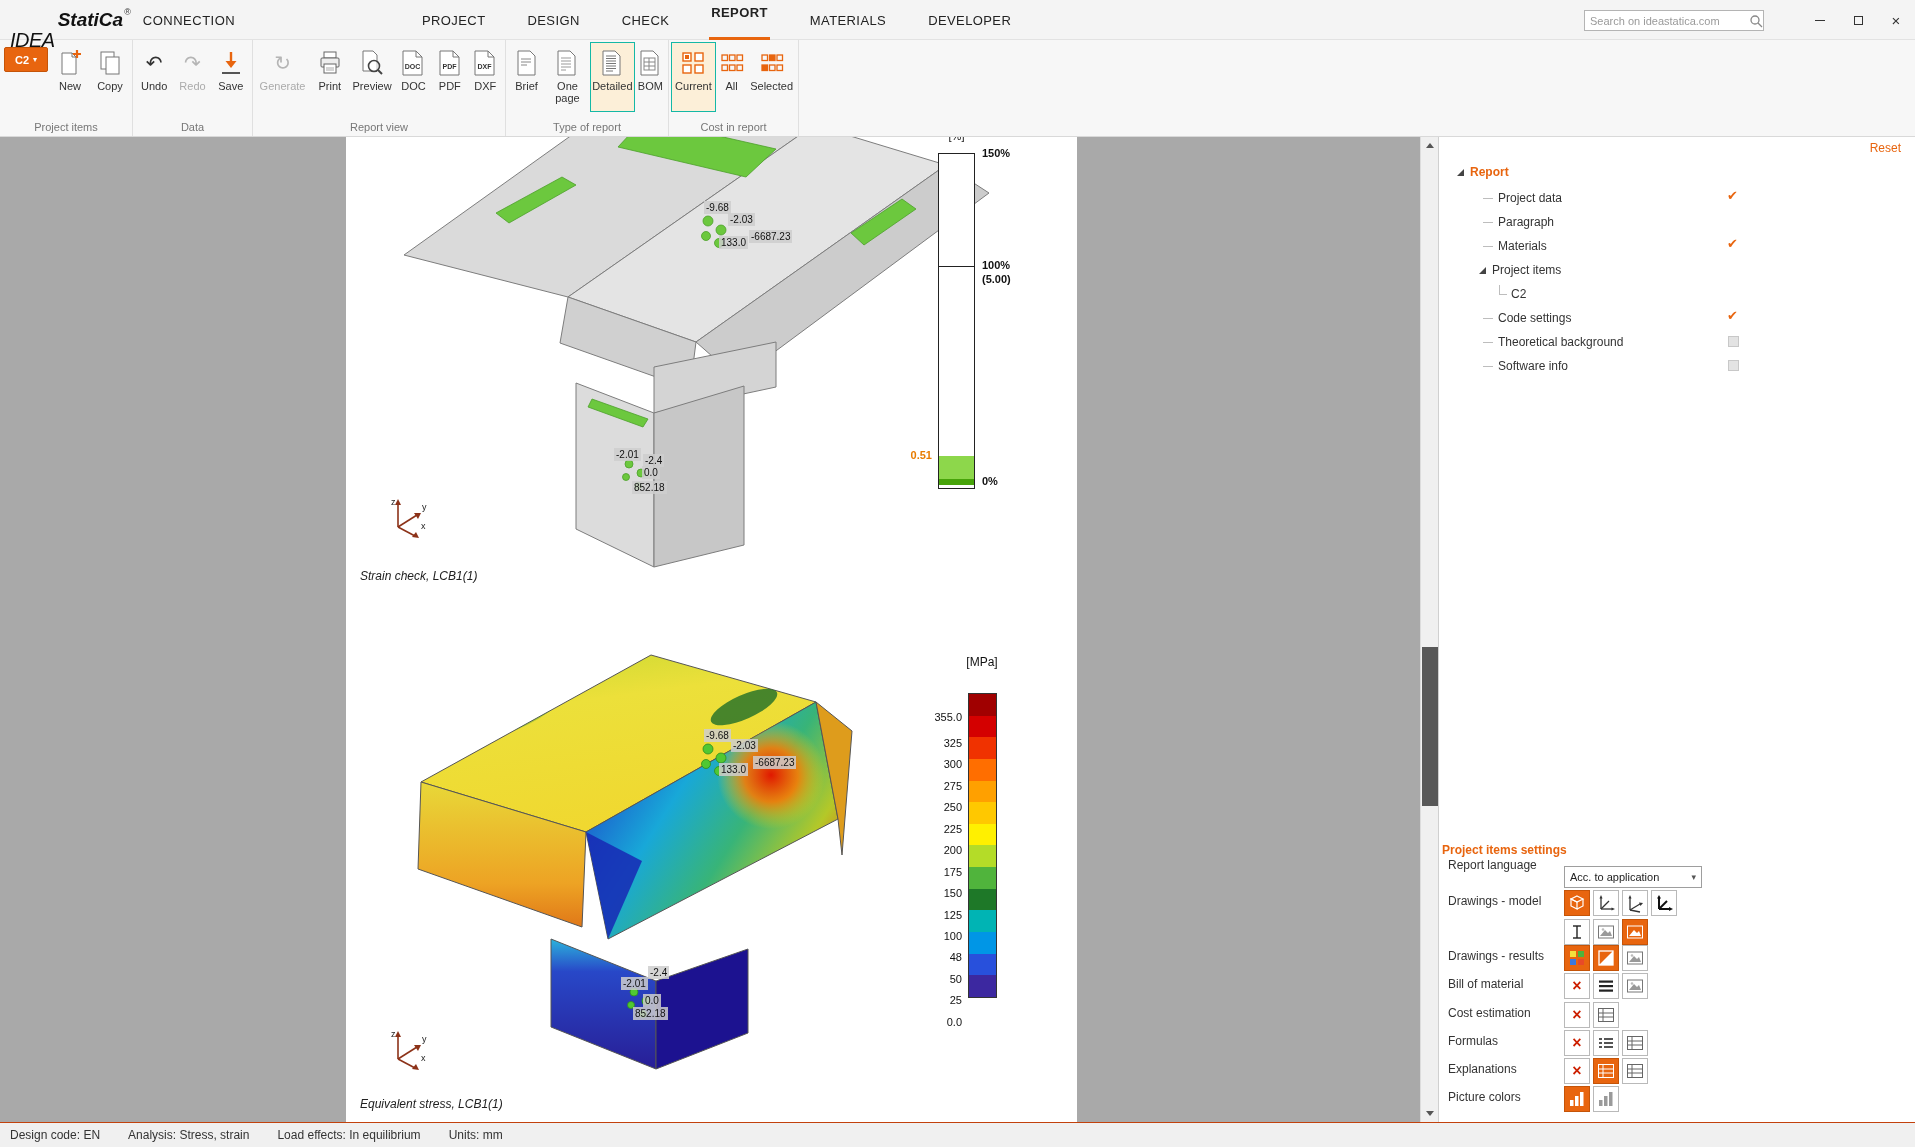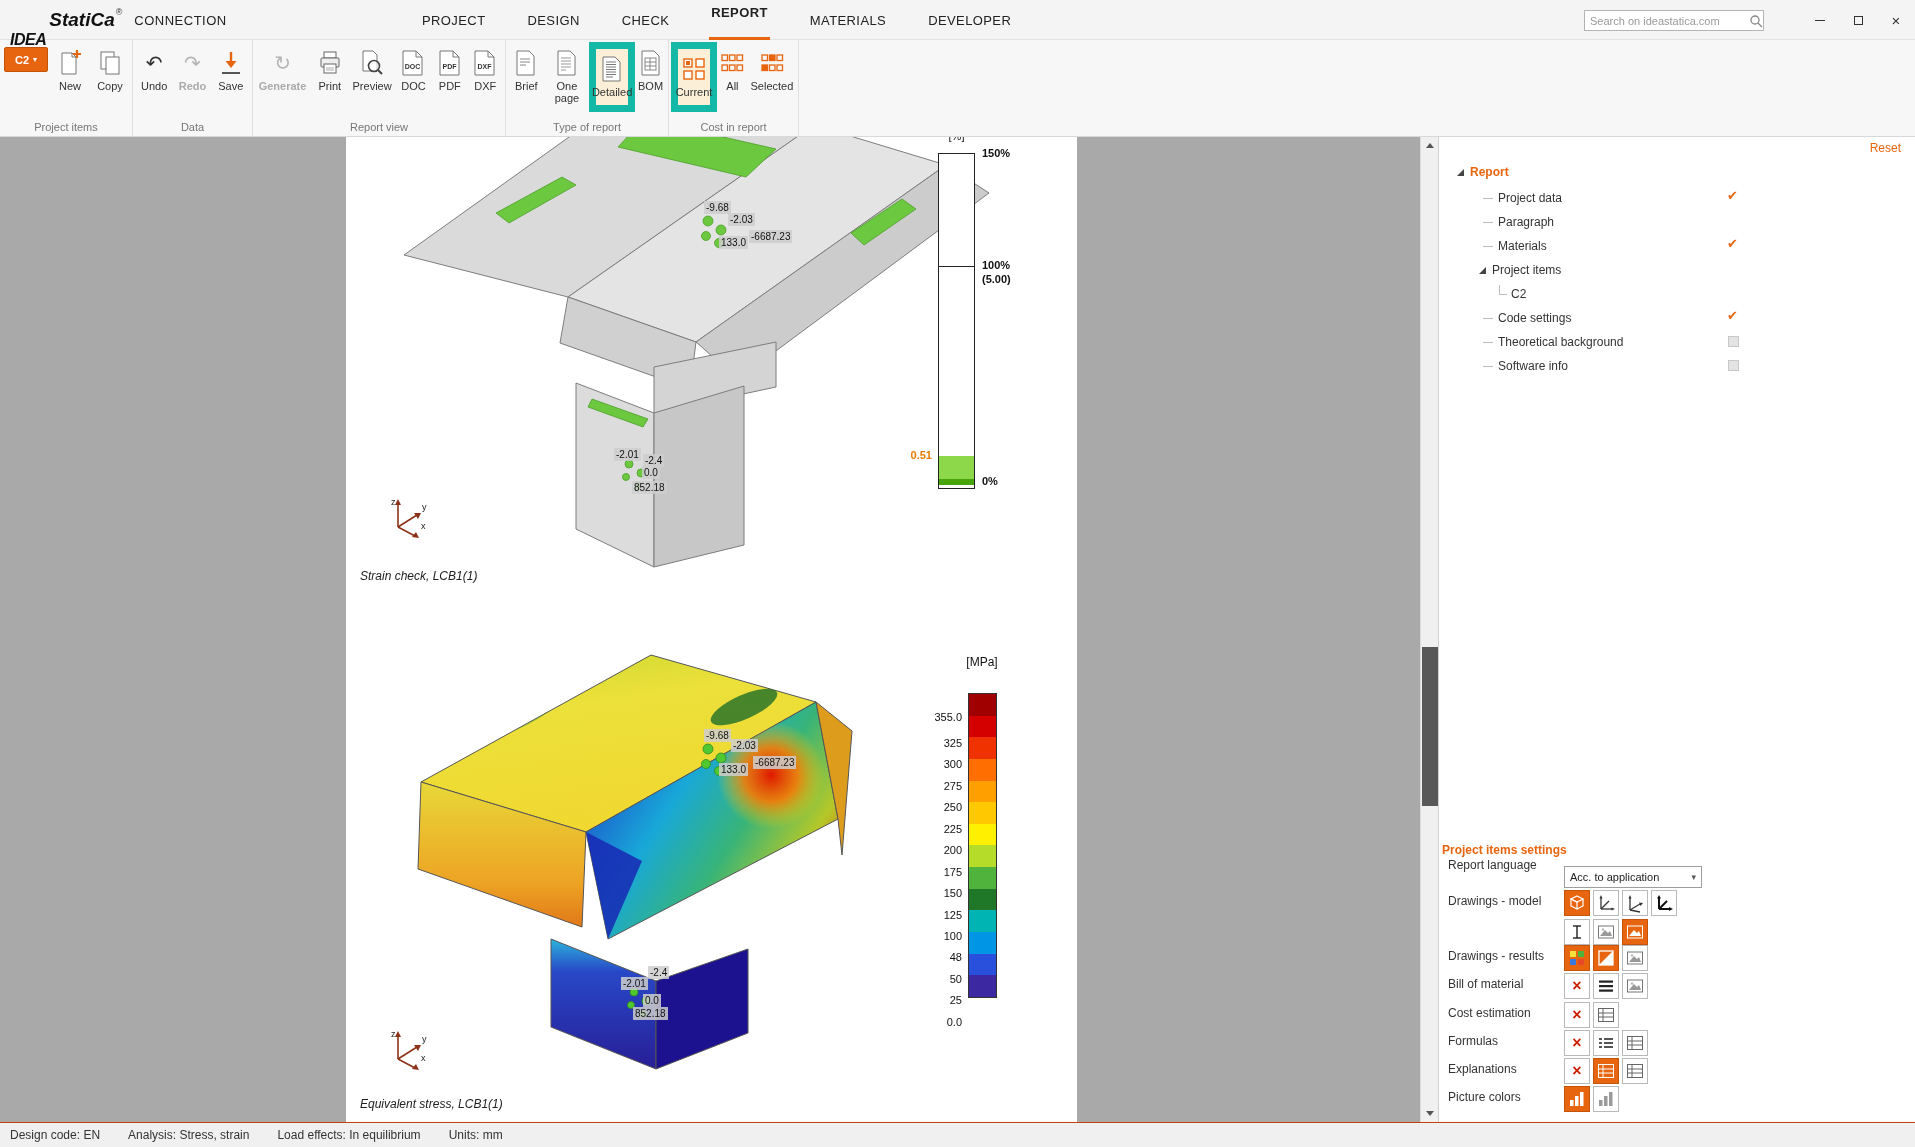--- a/index.html
+++ b/index.html
@@ -1,21 +1,21 @@
 <!DOCTYPE html>
 <html><head>
 <meta charset="utf-8">
 <style>
 *{margin:0;padding:0;box-sizing:border-box;}
 html,body{width:1915px;height:1147px;overflow:hidden;background:#a9a9a9;font-family:"Liberation Sans","DejaVu Sans",sans-serif;}
 button{cursor:default;}
 
 .topbar{position:absolute;left:0;top:0;width:1915px;height:40px;background:#f4f4f4;border-bottom:1px solid #e2e2e2;z-index:40;}
 .logo{position:absolute;left:10px;top:0;height:40px;display:flex;align-items:center;}
-.logo-idea{font-style:italic;font-weight:700;font-size:16px;color:#111;letter-spacing:-0.5px;margin-top:40px;}
+.logo-idea{font-style:italic;font-weight:400;font-size:20px;color:#111;letter-spacing:-0.5px;margin-top:40px;}
 .logo-statica{font-style:italic;font-weight:700;font-size:19px;color:#111;margin-left:3px;}
 .logo-reg{font-size:9px;color:#333;margin-left:1px;align-self:flex-start;margin-top:7px;}
 .logo-product{font-size:13px;color:#222;margin-left:12px;letter-spacing:.5px;}
 .menu{position:absolute;left:420px;top:0;height:40px;display:flex;gap:38px;}
 .menu-item{height:40px;display:flex;align-items:center;font-size:13px;color:#222;letter-spacing:.4px;padding:16px 2px;}
 .menu-item.active{font-weight:bold;border-bottom:3px solid #e8650f;padding-top:3px;}
 .search{position:absolute;left:1584px;top:10px;width:180px;height:21px;background:#fff;border:1px solid #b4b4b4;display:flex;align-items:center;}
 .search input{flex:1;border:none;outline:none;font-size:11px;color:#444;padding:0 5px;background:transparent;font-family:inherit;min-width:0;}
 .search input::placeholder{color:#9a9a9a;}
 .winbtns{position:absolute;right:0;top:0;height:40px;display:flex;}
@@ -24,22 +24,22 @@
 .max-glyph{width:9px;height:9px;border:1px solid #333;display:block;}
 .close-glyph{font-size:15px;color:#333;line-height:1;}
 
 .ribbon{position:absolute;left:0;top:40px;width:1915px;height:97px;background:#f7f7f7;border-bottom:1px solid #d9d9d9;display:flex;z-index:30;}
 .rgroup{position:relative;height:100%;border-right:1px solid #e0e0e0;flex:0 0 auto;}
 .rbody{display:flex;align-items:flex-start;padding:2px 2px 0 2px;}
 .rglabel{position:absolute;bottom:3px;left:0;width:100%;text-align:center;font-size:11px;color:#777;white-space:nowrap;}
 .rbtn{display:flex;flex-direction:column;align-items:center;background:transparent;border:1px solid transparent;height:70px;padding-top:3px;font-family:inherit;}
 .rbtn .ric{height:34px;display:flex;align-items:center;justify-content:center;}
 .rbtn .rlabel{font-size:11px;color:#333;line-height:12px;text-align:center;}
-.rbtn.sel{background:#fcefd8;border:7px solid #14b8a6;}
-.rbtn.dis .rlabel{color:#ababab;font-weight:bold;}
+.rbtn.sel{background:#fcefd8;border:1px solid #14b8a6;}
+.rbtn.dis .rlabel{color:#ababab;}
 .glyph{font-size:20px;color:#333;font-family:"DejaVu Sans",sans-serif;line-height:1;}
 .glyph.g-dis{color:#b5b5b5;}
 .c2col{display:flex;flex-direction:column;}
 .c2btn{margin:5px 2px 0 2px;width:44px;height:25px;background:#e8650f;border:1px solid #c55408;border-radius:2px;color:#fff;display:flex;align-items:center;justify-content:center;gap:4px;font-size:11px;font-weight:bold;font-family:inherit;}
 .c2chev{font-size:8px;line-height:1;}
 
 .main{position:absolute;left:0;top:137px;width:1915px;height:985px;background:#a9a9a9;}
 .page{position:absolute;left:346px;top:0;width:731px;height:985px;background:#fff;overflow:hidden;}
 .fig{position:absolute;left:0;}
 .chip{position:absolute;font-size:10px;line-height:13px;background:rgba(206,206,206,.85);color:#111;padding:0 2px;white-space:nowrap;z-index:5;}

